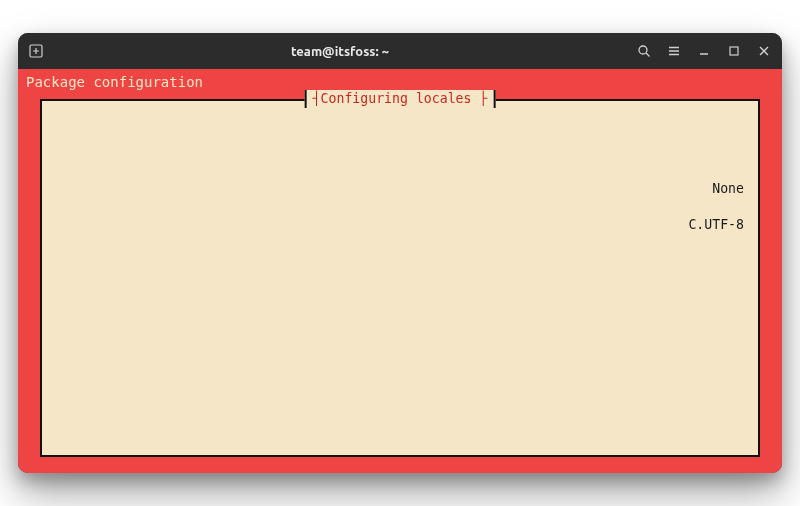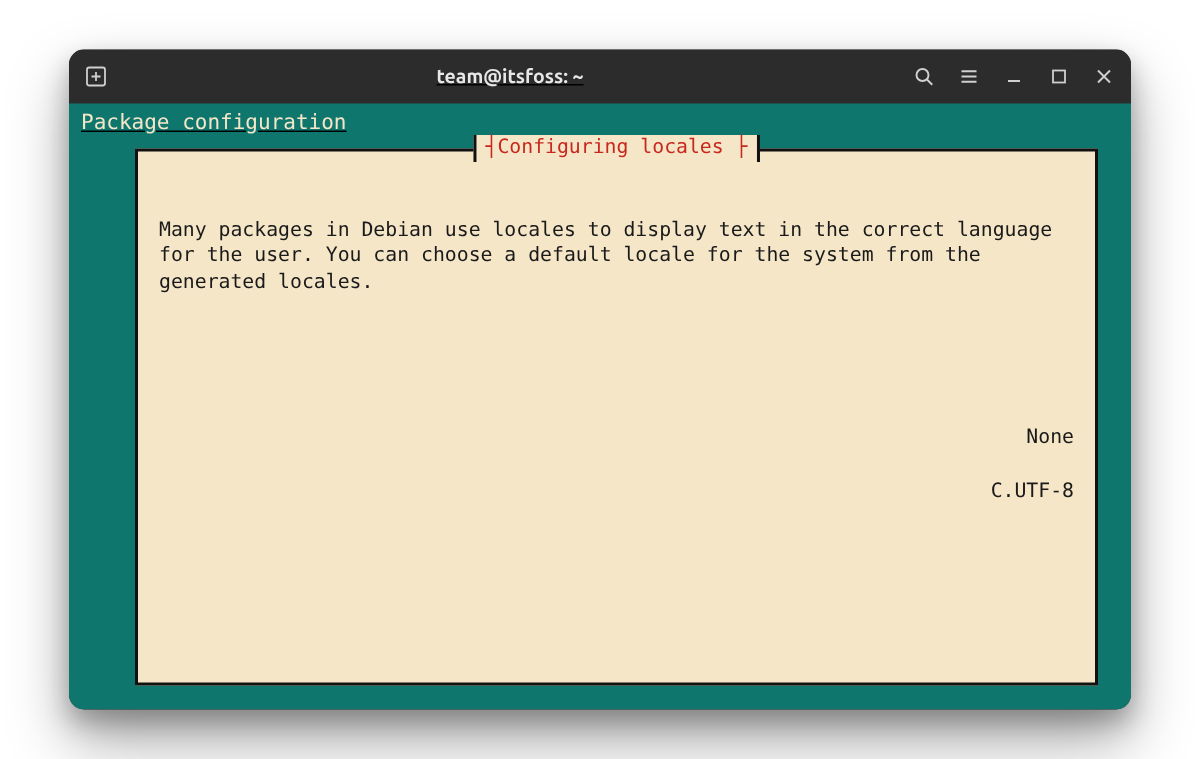--- a/index.html
+++ b/index.html
@@ -12,29 +12,28 @@
       background: white;
       width: 800px;
       height: 506px;
       display: flex;
       align-items: center;
       justify-content: center;
       font-family: "DejaVu Sans Mono", "Liberation Mono", monospace;
     }
     
     .window {
-      width: 708px;
+      width: 764px;
       height: 440px;
       background: #2c2c2c;
       border-radius: 10px;
       box-shadow: 0 20px 40px rgba(0,0,0,0.35), 0 8px 16px rgba(0,0,0,0.25);
       overflow: hidden;
       display: flex;
       flex-direction: column;
-      text-decoration: underline;
     }
     
     .titlebar {
       background: #2c2c2c;
       height: 36px;
       display: flex;
       align-items: center;
       justify-content: space-between;
       padding: 0 10px;
       color: #e8e8e8;
@@ -71,21 +70,21 @@
       cursor: pointer;
     }
     
     .titlebar-icon svg, .titlebar-btn svg {
       width: 14px;
       height: 14px;
     }
     
     .terminal {
       flex: 1;
-      background: #0f766e;
+      background: #ef4444;
       position: relative;
       font-size: 13.5px;
       line-height: 1.35;
     }
     
     .config-header {
       color: #f5e6c8;
       padding: 4px 8px 0 8px;
       font-size: 14px;
     }
@@ -94,21 +93,20 @@
       position: absolute;
       top: 30px;
       left: 22px;
       right: 22px;
       bottom: 16px;
       background: #f5e6c8;
       border: 2px solid #111;
       padding: 8px 14px 6px 14px;
       color: #1a1a1a;
       font-size: 13.2px;
-      margin-left: 22px;
     }
     
     .dialog-title {
       position: absolute;
       top: -11px;
       left: 50%;
       transform: translateX(-50%);
       background: #f5e6c8;
       color: #c8281e;
       padding: 0 6px;
@@ -185,21 +183,20 @@
     </div>
   </div>
 
   <div class="terminal">
     <div class="config-header">Package configuration</div>
 
     <div class="dialog">
       <div class="dialog-title">┤<span>Configuring locales</span> ├</div>
 
       <div class="dialog-body">
-        <div class="para">Many packages in Debian use locales to display text in the correct language for the user. You can choose a default locale for the system from the generated locales.</div>
         
         <div class="options-list">
 <span class="option-line">None</span>
 <span class="option-line">C.UTF-8</span>
 
 
         </div>
         
         
       </div>

